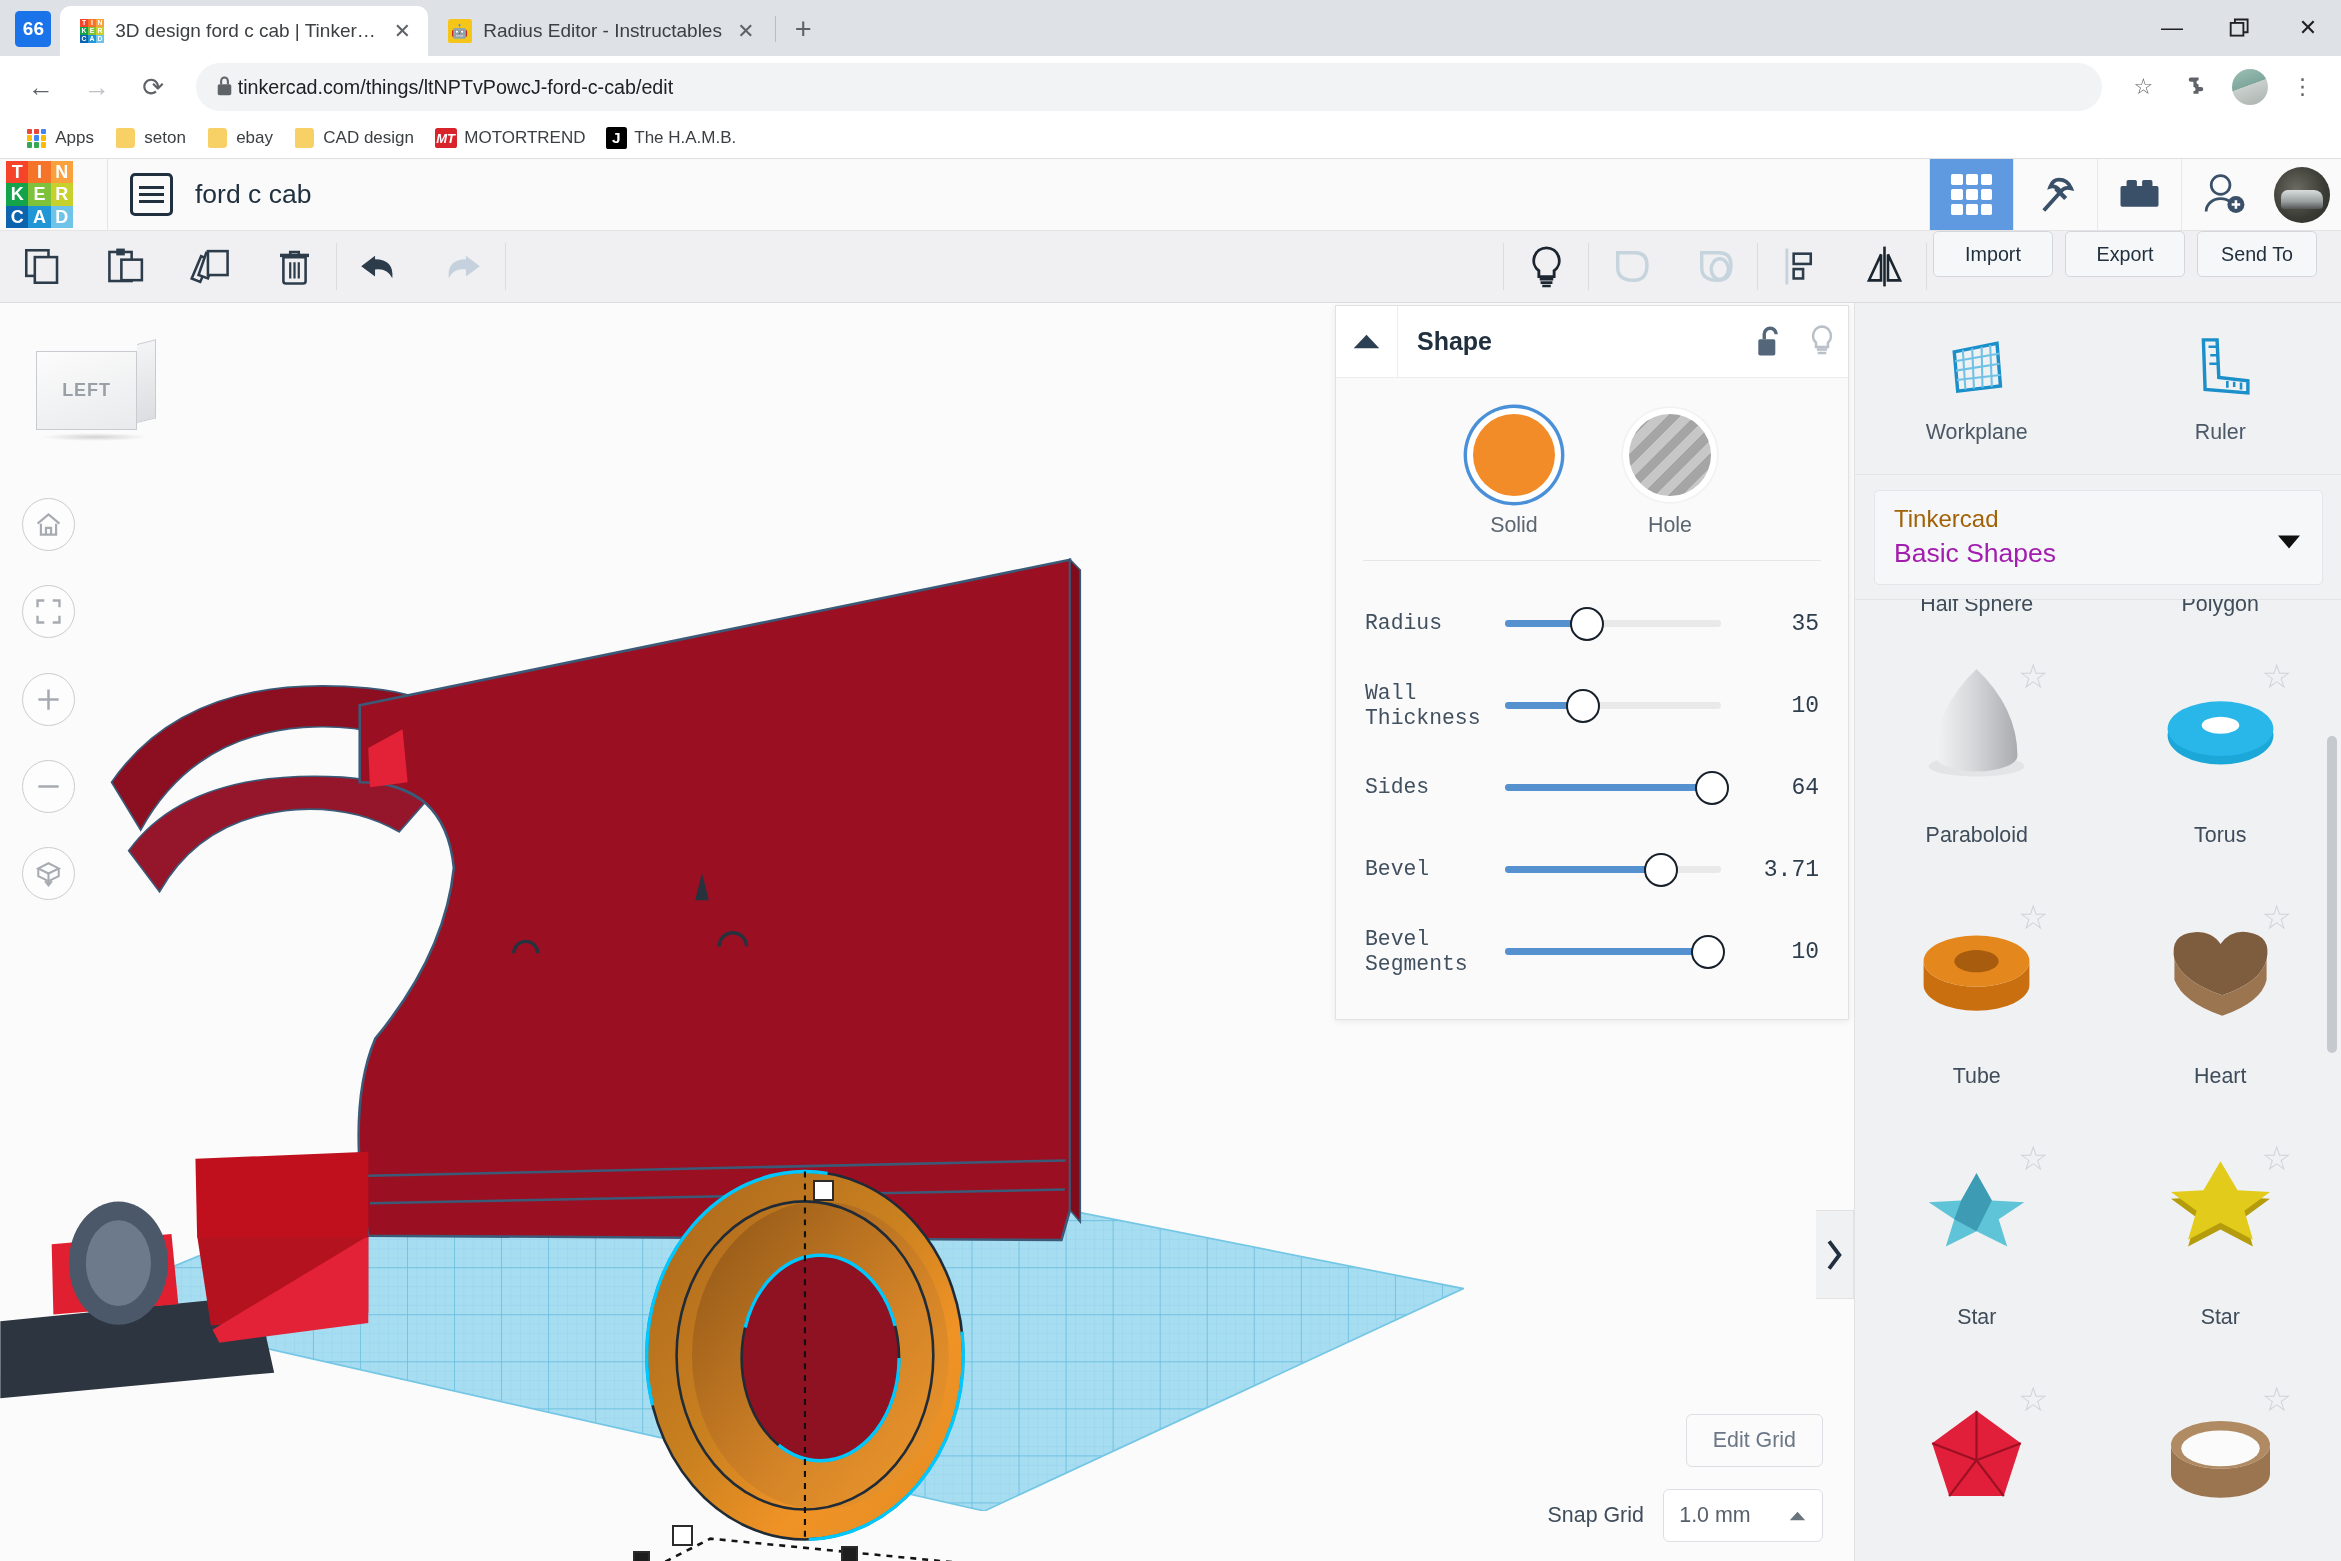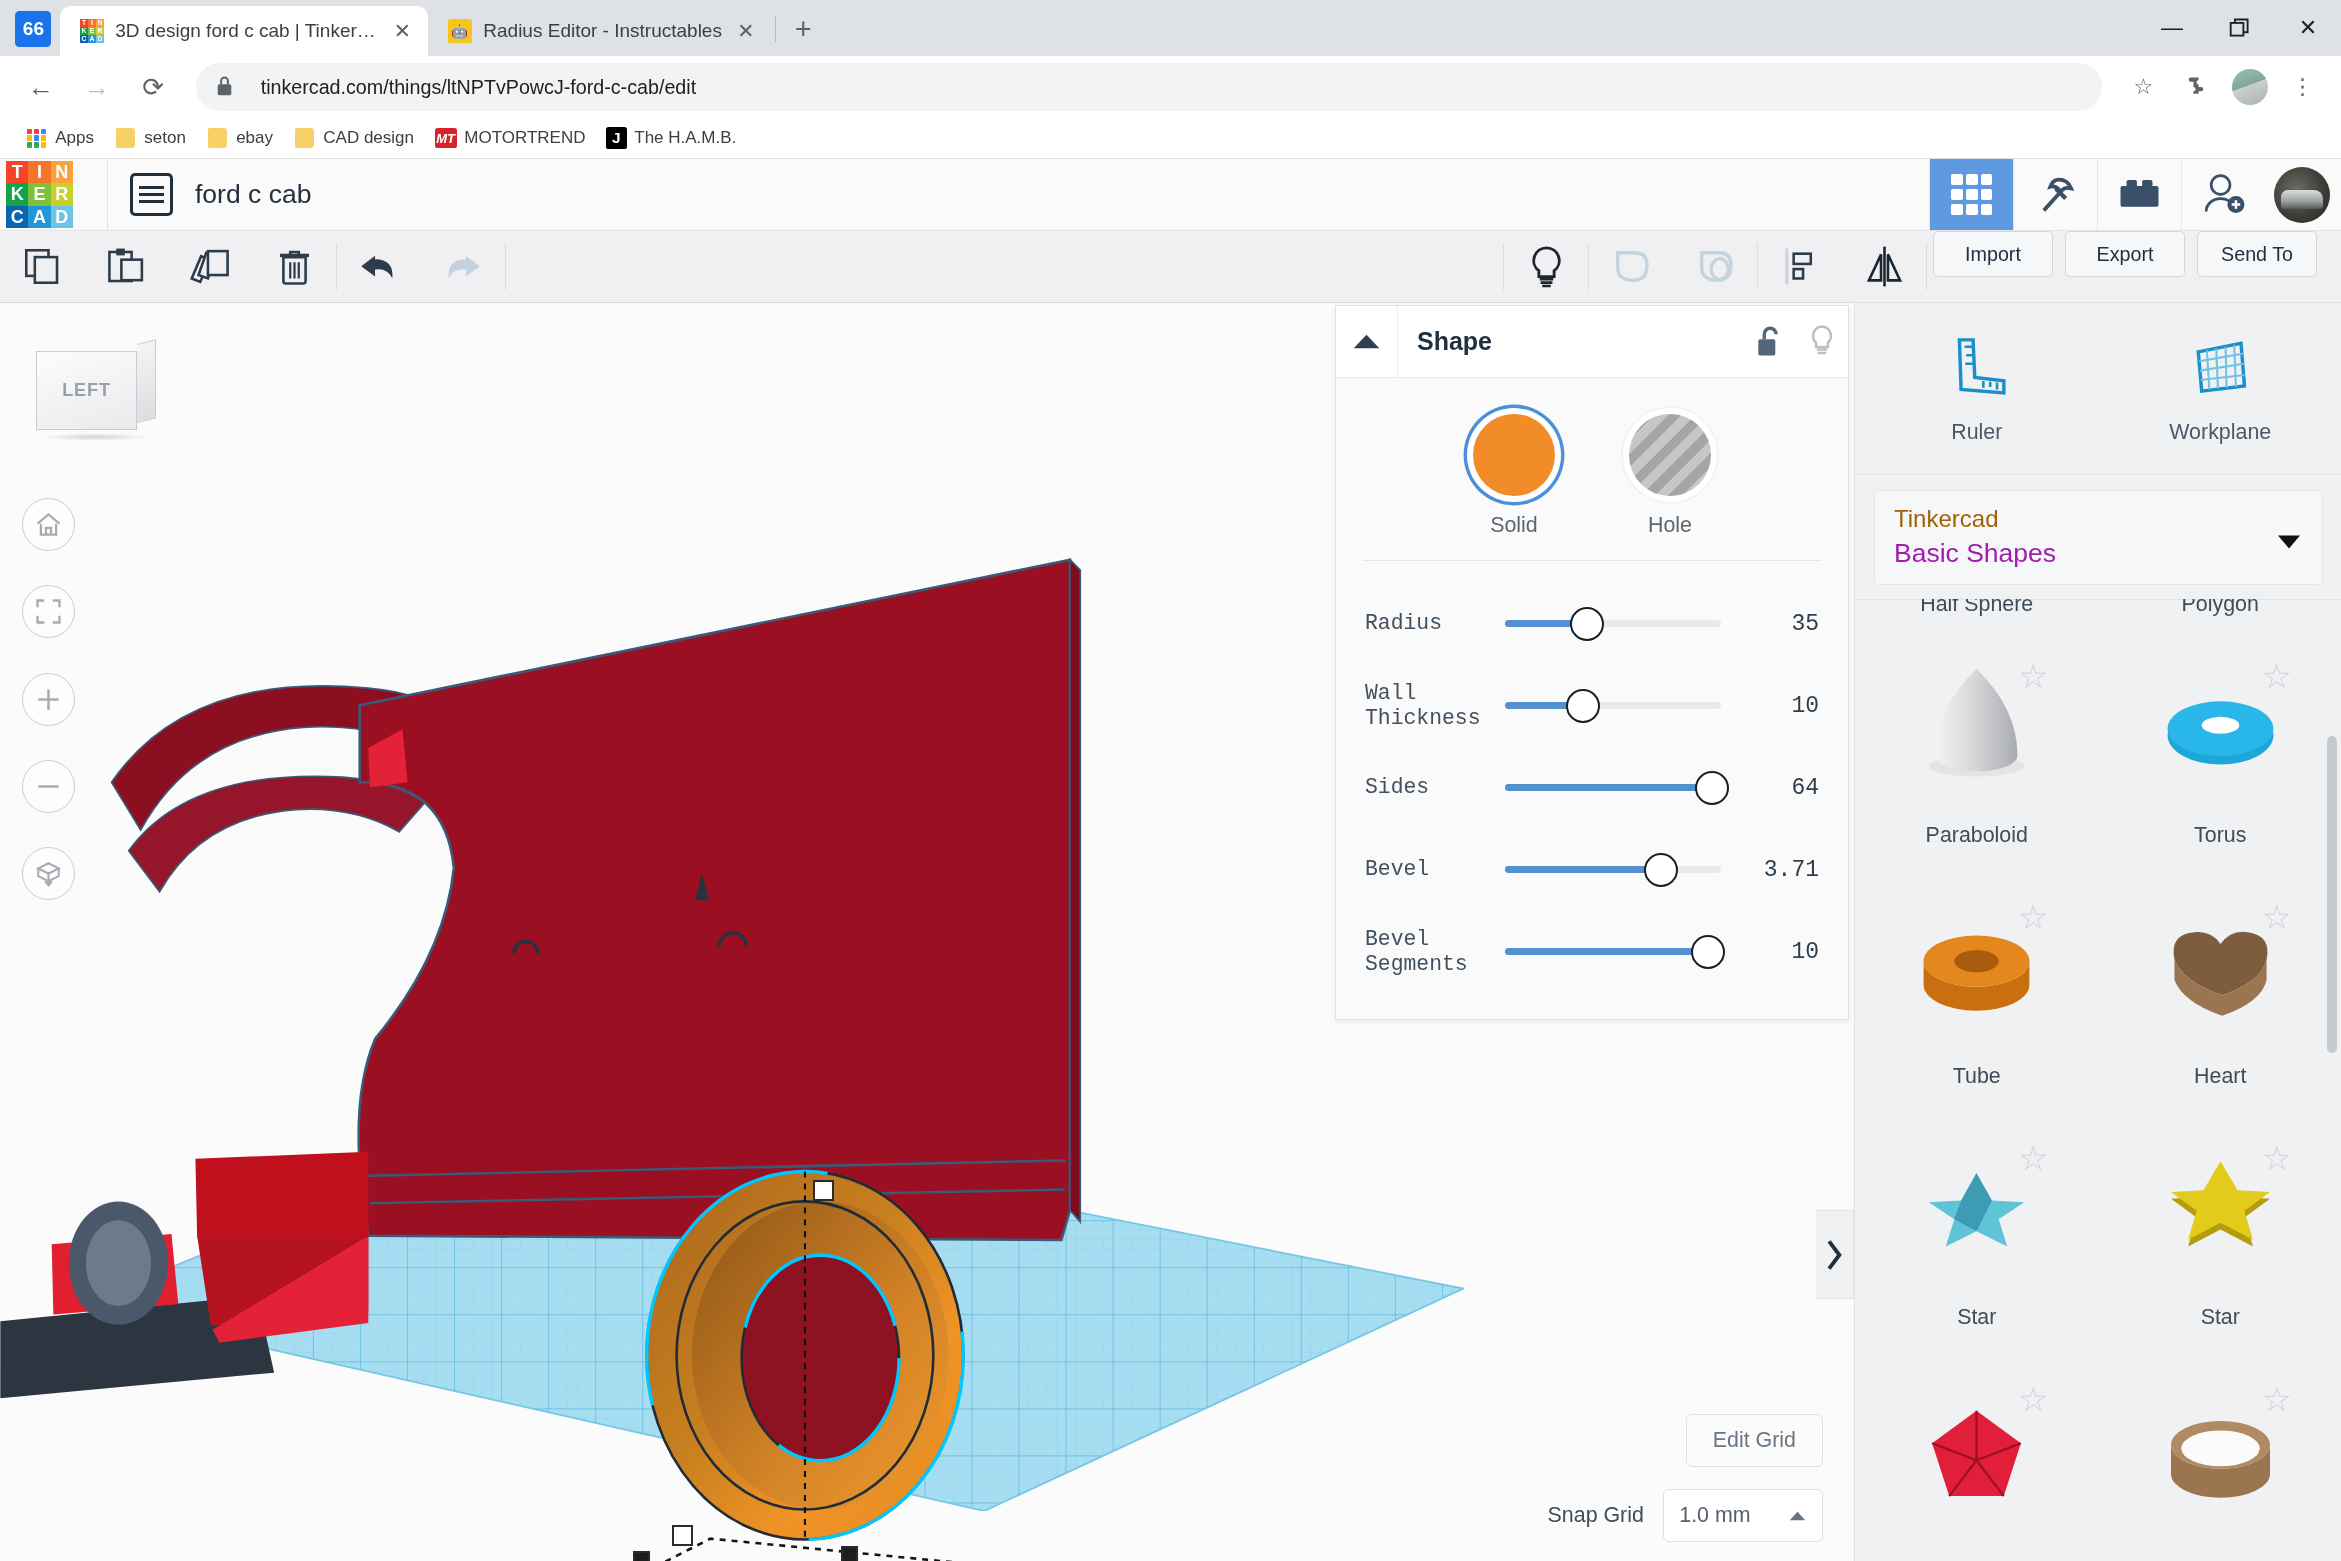--- a/index.html
+++ b/index.html
@@ -52,21 +52,21 @@
 
   .browser-toolbar {
     height: 62px; background: #fff; display: flex; align-items: center;
     padding: 0 15.4px; gap: 5.1px;
   }
   .nav-btn { width: 51px; height: 51px; display:flex;align-items:center;justify-content:center;
      border-radius: 50%; font-size: 26px; color: #5f6368; }
   .nav-btn.disabled { color: #bdc1c6; }
   .omnibox {
     flex: 1; height: 48px; background: #f1f3f4; border-radius: 24px;
-    display: flex; align-items: center; padding: 0 19px; gap: 27px;
+    display: flex; align-items: center; padding: 0 19px; gap: 4px;
     margin: 0 12px;
     text-align: right;
   }
   .omnibox-url { font-size: 19.7px; color: #202124; white-space: nowrap; }
   .tb-icon { width: 48px; height: 48px; display:flex;align-items:center;justify-content:center;
     font-size: 22px; color: #5f6368; border-radius: 50%; flex:none;}
   .avatar-sm { width: 36px; height: 36px; border-radius: 50%; overflow:hidden; flex:none;
     background: linear-gradient(160deg,#9dbfb6 0%,#7fa79c 45%,#c9cfcc 46%, #aab2ae 100%); }
 
   .bookmark-bar {
@@ -761,35 +761,35 @@
             <path d="M6 6 L18 22 L6 38" fill="none" stroke="#21303f" stroke-width="4.5"></path>
           </svg>
       </div>
     </div>
 
     <div class="sidebar">
       <div class="sb-tools">
         <div class="sb-tool">
           <span>
             <svg width="65" height="65" viewBox="0 0 76 76">
-                <path d="M18,8 L34,8 L36,52 L70,56 L70,70 L20,66 Z" fill="none" stroke="#1a8fc9" stroke-width="4"></path>
-                <path d="M34,16 h-10 M34,26 h-8 M35,36 h-10 M46,56 v8 M54,57 v6 M62,58 v8" stroke="#1a8fc9" stroke-width="3"></path>
-              </svg>
-          </span>
-          <span class="sb-tool-label">Ruler</span>
+                <polygon points="12,22 62,12 66,62 16,68" fill="none" stroke="#1a8fc9" stroke-width="4"></polygon>
+                <path d="M22,20 L25,66 M33,18 L35,65 M44,16 L45,64 M54,14 L56,63" stroke="#6fc2e5" stroke-width="2.4"></path>
+                <path d="M13,33 L65,24 M14,44 L65,36 M15,55 L66,49" stroke="#6fc2e5" stroke-width="2.4"></path>
+              </svg>
+          </span>
+          <span class="sb-tool-label">Workplane</span>
         </div>
         <div class="sb-tool">
           <span>
             <svg width="65" height="65" viewBox="0 0 76 76">
-                <polygon points="12,22 62,12 66,62 16,68" fill="none" stroke="#1a8fc9" stroke-width="4"></polygon>
-                <path d="M22,20 L25,66 M33,18 L35,65 M44,16 L45,64 M54,14 L56,63" stroke="#6fc2e5" stroke-width="2.4"></path>
-                <path d="M13,33 L65,24 M14,44 L65,36 M15,55 L66,49" stroke="#6fc2e5" stroke-width="2.4"></path>
-              </svg>
-          </span>
-          <span class="sb-tool-label">Workplane</span>
+                <path d="M18,8 L34,8 L36,52 L70,56 L70,70 L20,66 Z" fill="none" stroke="#1a8fc9" stroke-width="4"></path>
+                <path d="M34,16 h-10 M34,26 h-8 M35,36 h-10 M46,56 v8 M54,57 v6 M62,58 v8" stroke="#1a8fc9" stroke-width="3"></path>
+              </svg>
+          </span>
+          <span class="sb-tool-label">Ruler</span>
         </div>
       </div>
       <div class="sb-sep"></div>
 
       <div class="sb-select-wrap">
         <div class="sb-select">
           <div class="sb-select-sup">Tinkercad</div>
           <div class="sb-select-main">Basic Shapes</div>
           <span class="sb-caret"></span>
         </div>

